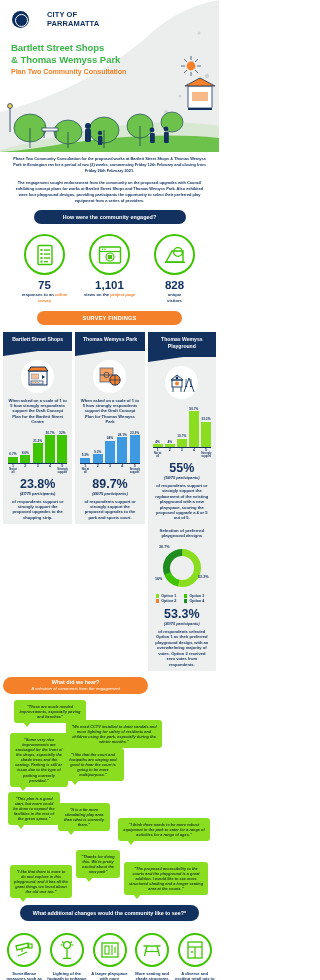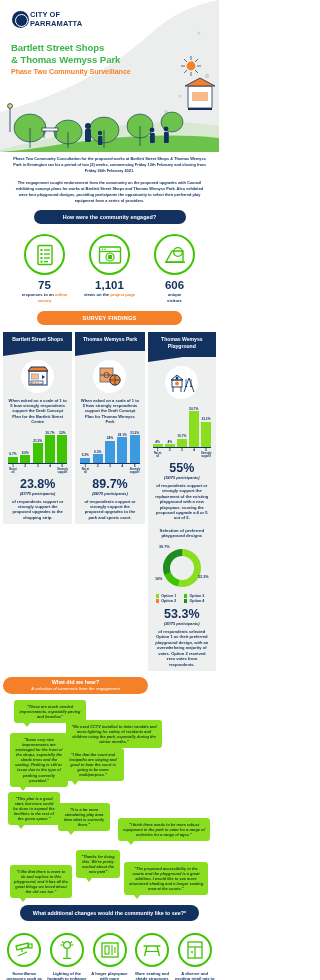--- a/index.html
+++ b/index.html
@@ -8,21 +8,21 @@
     font-family: "Liberation Sans", sans-serif;
     background: #ffffff; position: relative;
   }
   .page { width: 219px; height: 980px; position: relative; background:#fff; }
 
   
   .hero { position: relative; width: 219px; height: 152px; background: #fff; overflow: hidden; }
   .hero-swoosh {
     position: absolute; left: 0; top: 0; width: 219px; height: 152px;
   }
-  .logo { position: absolute; left: 12px; top: 11px; display: flex; align-items: center; gap: 1px; }
+  .logo { position: absolute; left: 12px; top: 11px; display: flex; align-items: center; gap: 18px; }
   .logo-mark {
     width: 17px; height: 17px; border-radius: 50%;
     background: #0d2d5e; position: relative; flex: none;
   }
   .logo-mark:after {
     content:""; position:absolute; left:3px; top:3px; width:11px; height:11px;
     border-radius:50%; border:1px solid #fff;
   }
   .logo-text { font-size: 7.5px; font-weight: bold; color: #0d2d5e; line-height: 8.4px; letter-spacing: .1px; }
   .hero-title { position: absolute; left: 11px; top: 42px; width: 160px; }
@@ -225,21 +225,21 @@
         <div>CITY OF</div>
         <div>PARRAMATTA</div>
       </div>
     </div>
 
     <div class="hero-title">
       <h1>
         <span>Bartlett Street Shops</span><br>
         <span>&amp; Thomas Wemyss Park</span>
       </h1>
-      <div class="hero-sub">Phase Two Community Surveillance</div>
+      <div class="hero-sub">Plan Two Community Consultation</div>
     </div>
   </div>
 
   <div class="intro">
     <p>Phase Two Community Consultation for the proposed works at Bartlett Street Shops &amp; Thomas Wemyss Park in Ermington ran for a period of two (2) weeks, commencing Friday 12th February and closing from Friday 26th February 2021.</p>
     <p>The engagement sought endorsement from the community on the proposed upgrades with Council exhibiting concept plans for works at Bartlett Street Shops and Thomas Wemyss Park. Also exhibited were four playground designs, providing participants the opportunity to select their preferred play equipment from a series of providers.</p>
   </div>
 
   <div class="pill-navy">How were the community engaged?</div>
 
@@ -286,21 +286,21 @@
     </div>
 
     <div class="stat">
       <div class="stat-ring">
         <svg width="24" height="20" viewBox="0 0 24 20">
           <circle cx="15" cy="7" r="4.4" fill="none" stroke="#3ec400" stroke-width="1.4"></circle>
           <path d="M3 17 L9 6 L20 6 L20 17 Z" fill="none" stroke="#3ec400" stroke-width="1.4"></path>
           <line x1="2" y1="17.3" x2="22" y2="17.3" stroke="#3ec400" stroke-width="1.4"></line>
         </svg>
       </div>
-      <div class="stat-num">606</div>
+      <div class="stat-num">828</div>
       <div class="stat-cap">
         <span>unique</span><br>
         <span>visitors</span>
       </div>
     </div>
   </div>
 
   <div class="pill-orange">SURVEY FINDINGS</div>
 
   <div class="cards">

